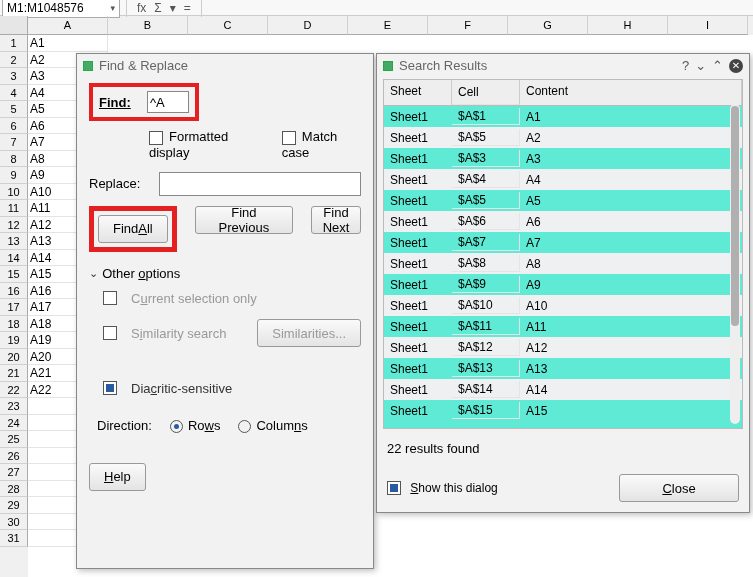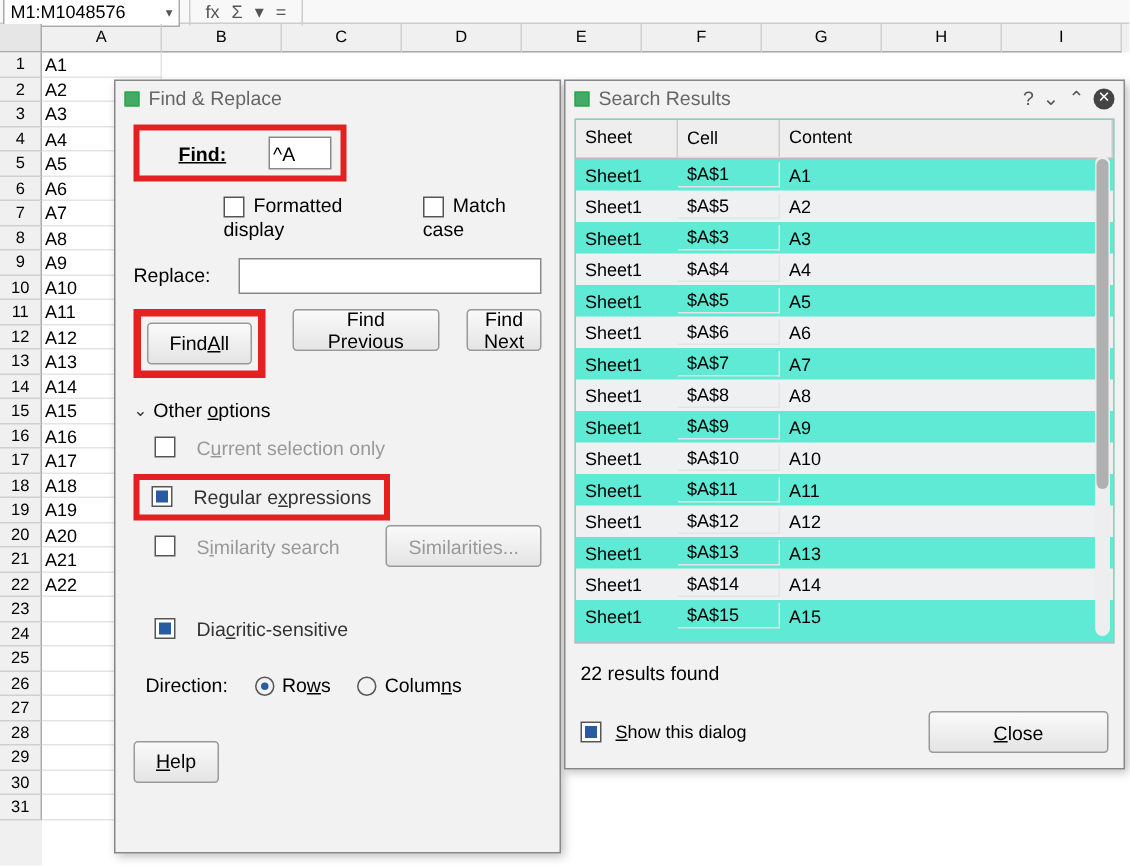--- a/index.html
+++ b/index.html
@@ -80,21 +80,21 @@
   .dlg-results .right-ctrls { display:flex; gap:6px; align-items:center; color:#555; }
   .close-x {
     width:14px;height:14px;border-radius:50%;background:#444;color:#fff;
     font-size:10px;line-height:14px;text-align:center;
   }
   .fr-body { padding: 6px 12px 12px 12px; font-size: 13px; }
   .fr-row { display:flex; align-items:center; gap:10px; margin: 10px 0; }
   .fr-label { width: 60px; }
   .fr-input { flex:1; height: 24px; border:1px solid #888; background:#fff; padding:2px 4px; font-size:13px; }
   .hl { border: 4px solid #e52020; padding: 4px 6px; display:inline-flex; align-items:center; }
-  .hl-find { width: 142px; justify-content: flex-end; }
+  .hl-find { width: 110px; }
   .hl-find .fr-label { font-weight:bold; }
   .hl-find .mini-input { width: 42px; height:22px; border:1px solid #888; background:#fff; padding:2px; font-size:13px; }
   .chk { width:14px;height:14px;border:1px solid #555;background:#fff;display:inline-block;vertical-align:middle;margin-right:6px;position:relative;}
   .chk.on::after { content:""; position:absolute; inset:2px; background:#2a5aa0; }
   .chk-line { display:flex; align-items:center; gap: 20px; margin: 8px 0 12px 60px; }
   .btn {
     height: 28px; padding: 0 14px;
     background: linear-gradient(#fafafa,#e4e4e4);
     border:1px solid #999;border-radius:3px;
     font-size:13px; display:inline-flex;align-items:center;justify-content:center;
@@ -336,26 +336,20 @@
 
     <div class="opt-section">
       <div class="opt-hdr">
         <span class="caret">⌄</span>
         <span>Other <u>o</u>ptions</span>
       </div>
       <div class="opt-item dim">
         <span class="chk"></span>
         <span>C<u>u</u>rrent selection only</span>
       </div>
-      <div class="hl-regex">
-        <div class="opt-item" style="margin:0">
-          <span class="chk on"></span>
-          <span>Regular e<u>x</u>pressions</span>
-        </div>
-      </div>
       <div class="sim-row">
         <div class="opt-item dim" style="margin-left:0">
           <span class="chk"></span>
           <span>S<u>i</u>milarity search</span>
         </div>
         <button class="btn" style="color:#999">Similarities...</button>
       </div>
 
       <div class="opt-item" style="margin-top:30px">
         <span class="chk on"></span>

